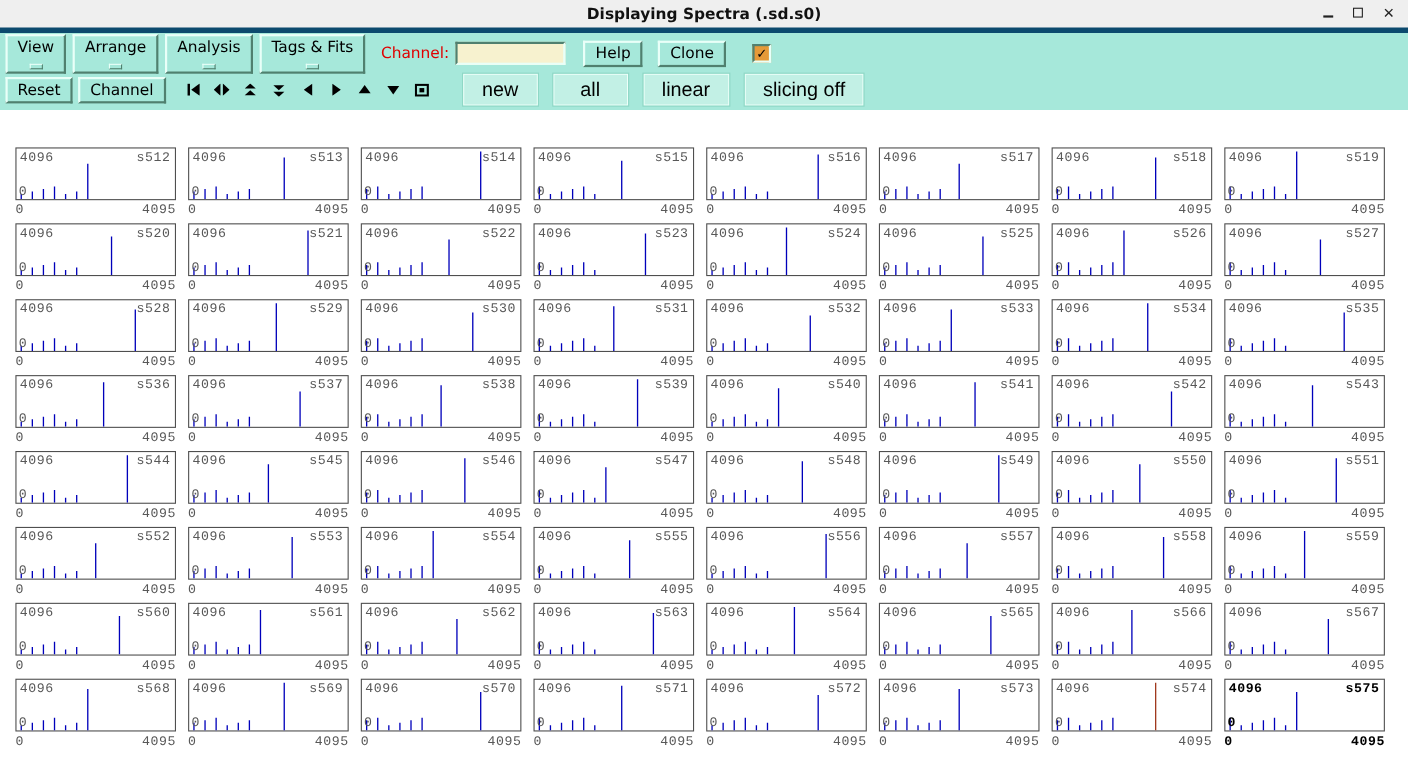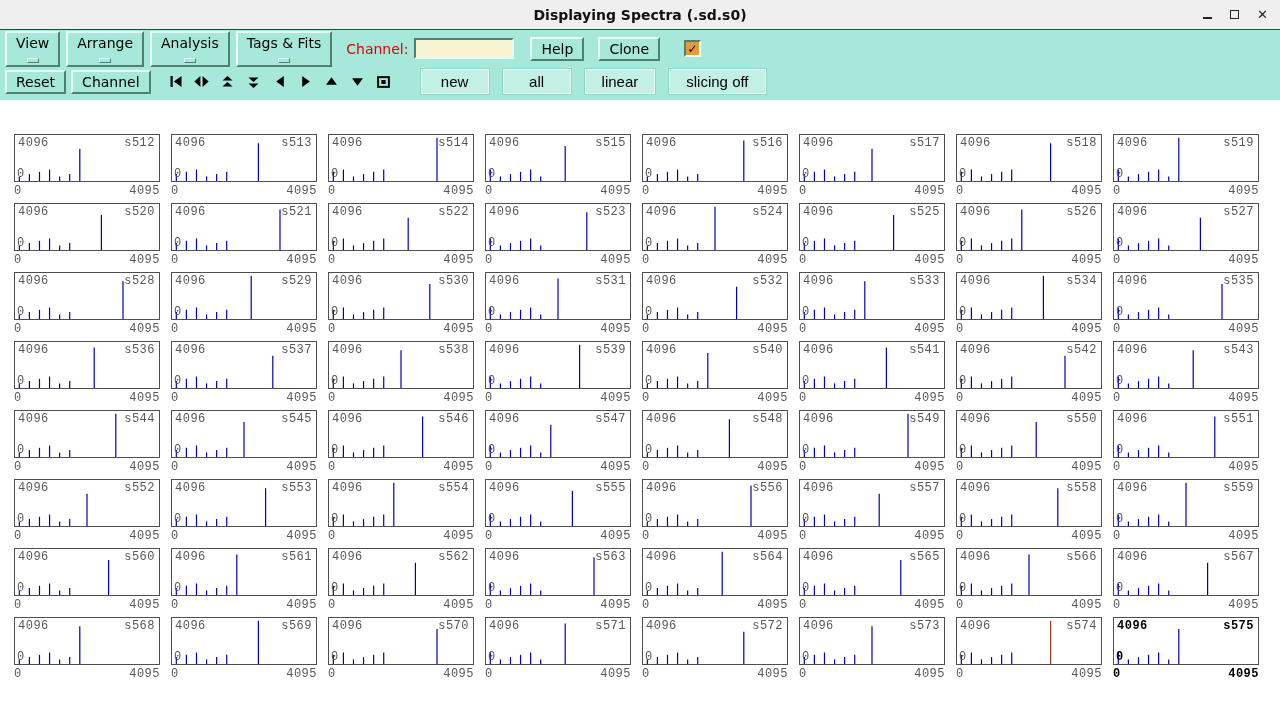--- a/index.html
+++ b/index.html
@@ -4,21 +4,21 @@
 <style>
   * { box-sizing: border-box; }
   html,body { margin:0; padding:0; }
   body {
     width:1280px; height:702px; overflow:hidden;
     font-family:"DejaVu Sans", sans-serif;
     background:#fff;
   }
   
   .titlebar {
-    height:30px; background:#efefef; border-bottom:1px solid #0c4a6e;
+    height:30px; background:#efefef; border-bottom:5px solid #0c4a6e;
     display:flex; align-items:center; justify-content:center;
     position:relative; font-size:14px; font-weight:bold; color:#111;
   }
   .win-controls {
     position:absolute; right:12px; top:0; height:100%;
     display:flex; align-items:center; gap:18px; font-size:13px; color:#222;
   }
   .win-controls .ctl { cursor:default; line-height:1; }
   .minbar { width:9px; height:2px; background:#222; display:inline-block; }
   .maxbox { width:9px; height:9px; border:1.5px solid #222; display:inline-block; }
@@ -56,21 +56,21 @@
     display:flex; align-items:center; justify-content:center;
     font-size:12px; font-weight:bold; color:#000; line-height:1;
   }
   .icon-btn {
     width:24px; height:21px; display:flex; align-items:center; justify-content:center;
     background:transparent; border:none; padding:0; cursor:default;
   }
   .icon-btn svg { display:block; }
   .nav-group { display:flex; align-items:center; gap:2px; margin-left:8px; }
   .action-btn {
-    background:var(--action_bg,#c2f0e5); color:#000; font-size:15px;
+    background:var(--action_bg,#c2f0e5); color:#000; font-size:18px;
     border:1px solid #edfff9; outline:1px solid #8fd8c6;
     padding:3px 16px; min-width:68px; text-align:center; margin-left:9px;
     display:inline-block; cursor:default; white-space:nowrap;
   }
   .action-gap { margin-left:20px; }
   
   .main { height:593px; background:#fff; padding:22px 0 0 14px;margin-top:12px; }
   .grid {
     display:grid;
     grid-template-columns:repeat(8,157px);

